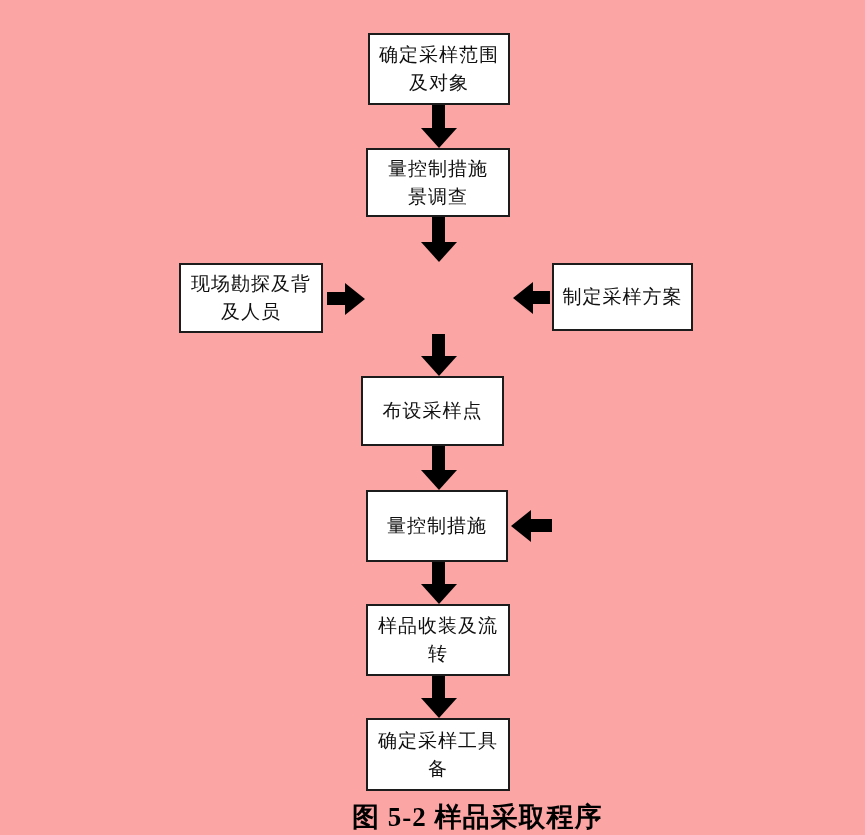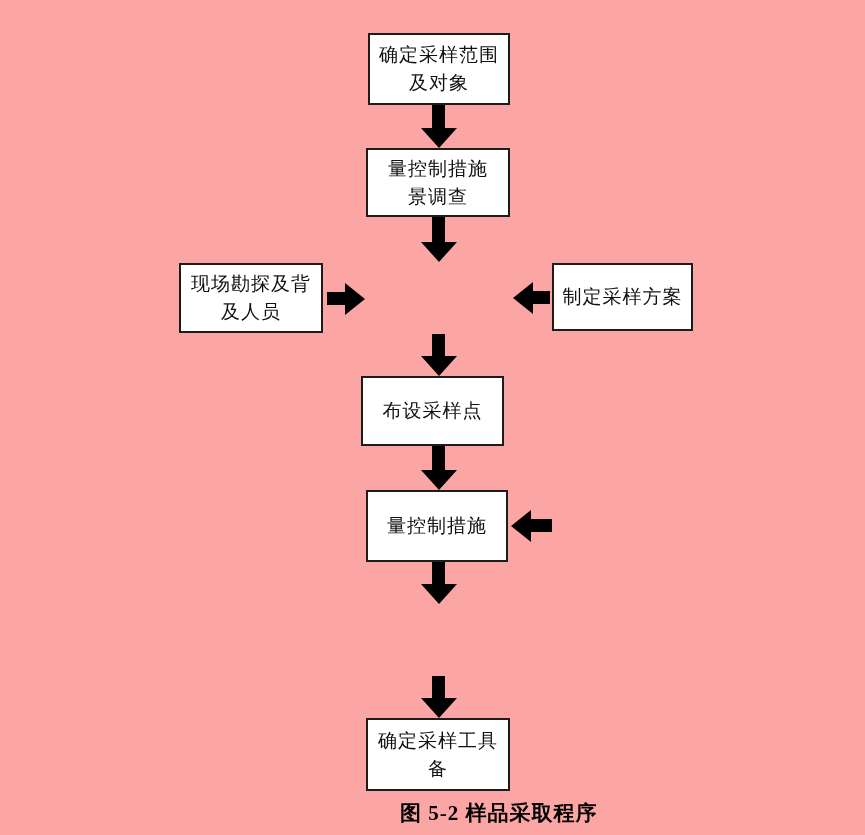--- a/index.html
+++ b/index.html
@@ -18,22 +18,22 @@
   .arrow-down{position:absolute;width:37px;display:flex;flex-direction:column;align-items:center;}
   .arrow-down .stem{width:13px;flex:1;background:#000000;}
   .arrow-down .head{width:0;height:0;border-left:18px solid transparent;border-right:18px solid transparent;border-top:20px solid #000000;}
   .arrow-right{position:absolute;height:33px;display:flex;align-items:center;}
   .arrow-right .stem{height:13px;flex:1;background:#000000;}
   .arrow-right .head{width:0;height:0;border-top:16px solid transparent;border-bottom:16px solid transparent;border-left:20px solid #000000;}
   .arrow-left{position:absolute;height:33px;display:flex;align-items:center;}
   .arrow-left .stem{height:13px;flex:1;background:#000000;}
   .arrow-left .head{width:0;height:0;border-top:16px solid transparent;border-bottom:16px solid transparent;border-right:20px solid #000000;}
   .caption{
-    position:absolute;left:352px;top:799px;font-size:21px;font-weight:bold;color:#000000;
-    white-space:nowrap;letter-spacing:1px;margin-left:48px;
+    position:absolute;left:352px;top:799px;font-size:27px;font-weight:bold;color:#000000;
+    white-space:nowrap;letter-spacing:1px;
   }
 </style>
 </head>
 <body>
 
 <div class="canvas">
 
   <div class="box" style="left:368px;top:33px;width:142px;height:72px">
     <span class="label">确定采样范围
 及对象</span>
@@ -96,20 +96,24 @@
     <div class="head"></div>
     <div class="stem"></div>
   </div>
 
 
   <div class="arrow-down" style="left:420px;top:562px;height:42px">
     <div class="stem"></div>
     <div class="head"></div>
   </div>
 
+  <div class="box" style="left:366px;top:604px;width:144px;height:72px">
+    <span class="label">样品收装及流
+转</span>
+  </div>
 
   <div class="arrow-down" style="left:420px;top:676px;height:42px">
     <div class="stem"></div>
     <div class="head"></div>
   </div>
 
   <div class="box" style="left:366px;top:718px;width:144px;height:73px">
     <span class="label">确定采样工具
 备</span>
   </div>

